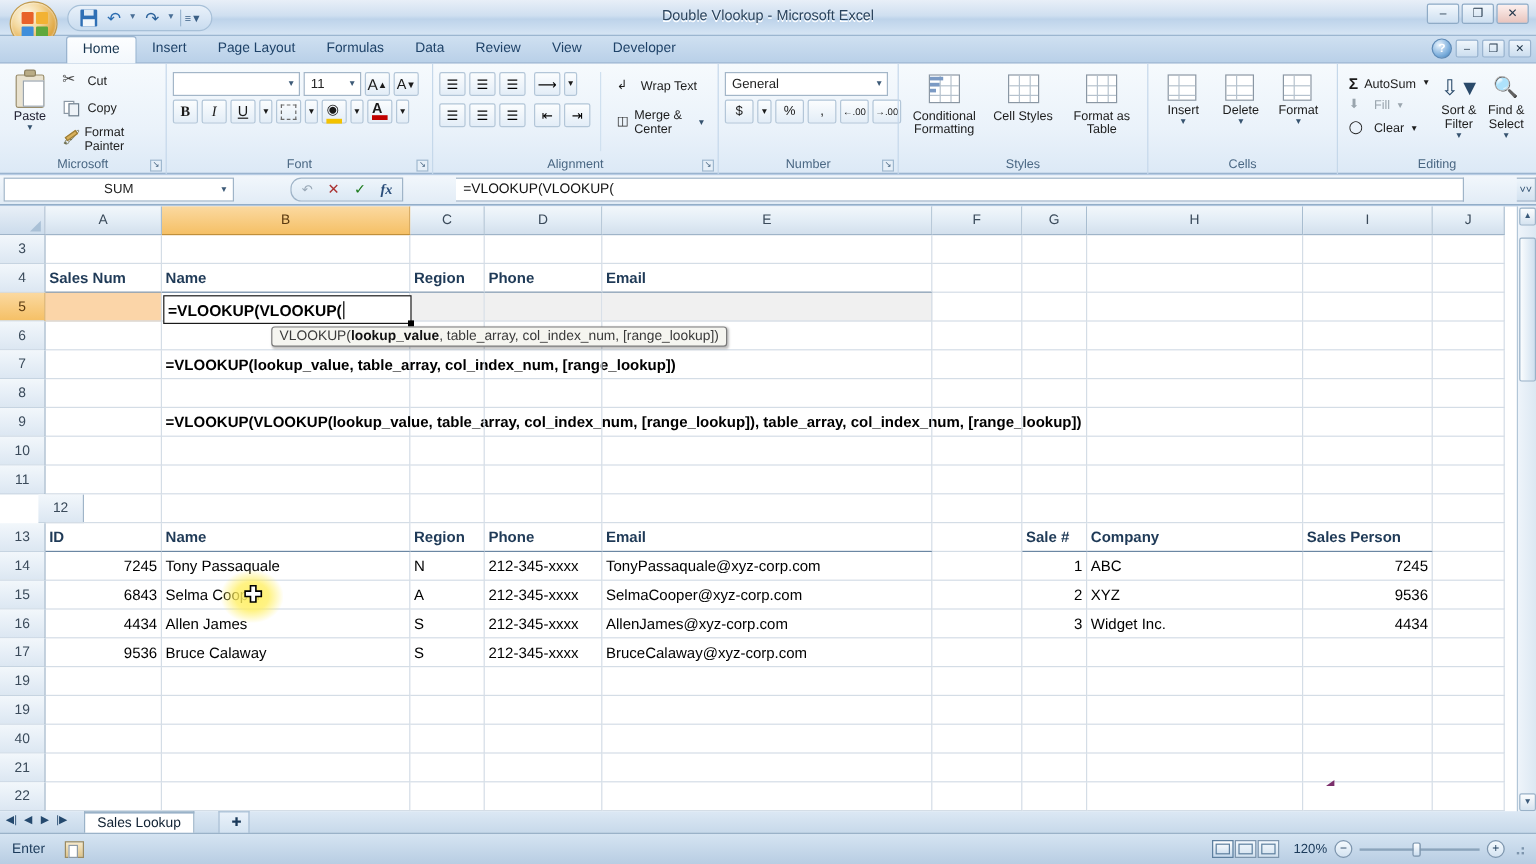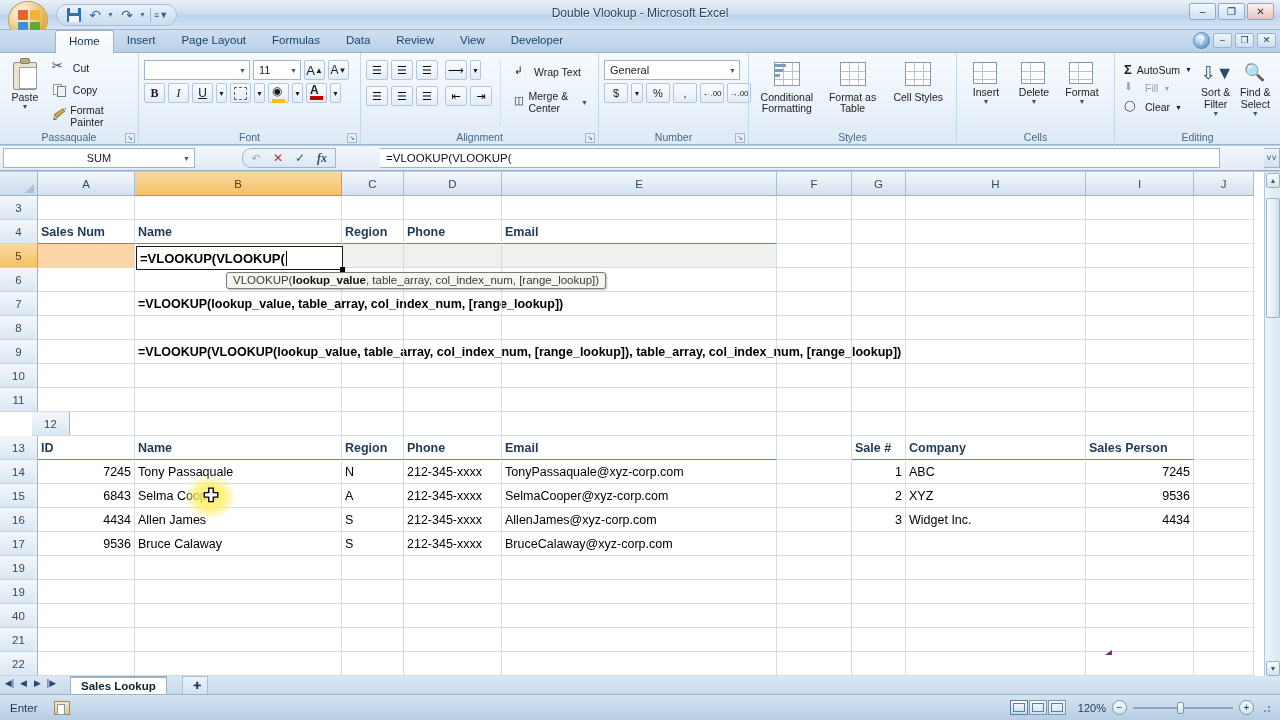--- a/index.html
+++ b/index.html
@@ -303,21 +303,21 @@
   
   .sheetbar { position:absolute; left:0; bottom:26px; width:1280px; height:18px;
     background:linear-gradient(180deg,#dce8f4,#c7d9ea); }
   .navbtns{ position:absolute;left:4px;top:2px;display:flex;gap:3px;align-items:center; }
   .navbtn{ font-size:9px;color:#24496e;cursor:default;width:11px;text-align:center; }
   .stab {
     position:absolute; top:0; height:18px; padding:2px 10px 0 10px;
     font-size:11.5px; color:#1b3a5a; cursor:default;
   }
   .stab.active{ background:#fff; border:1px solid #9ab2c8;border-top:2px solid #9ab2c8; border-bottom:none;
-    font-weight:bold; color:#123; }
+    font-weight:normal; color:#123; }
   .stab.newsheet{ left:182px; width:26px; background:linear-gradient(180deg,#eaf2fa,#d4e3f1);
     border:1px solid #a9bfd4;border-bottom:none; }
 
   
   .status {
     position:absolute; left:0; bottom:0; width:1280px; height:26px;
     background:linear-gradient(180deg,#d5e4f2,#b8cde3);
     border-top:1px solid #9ab2c8; display:flex; align-items:center;
   }
   .status .mode{ margin-left:10px; font-size:11.5px; color:#1b3a5a; }
@@ -428,21 +428,21 @@
             <span>Copy</span>
           </div>
           <div class="clip-item">
             <span class="ic16 brushic">
                 <i class="b1"></i>
               </span>
             <span>Format Painter</span>
           </div>
         </div>
       </div>
-      <div class="gtitle">Passaquale</div>
+      <div class="gtitle">Microsoft</div>
       <div class="dlg">↘</div>
     </div>
 
     <div class="grp" style="width:222px">
       <div class="gbody" style="flex-direction:column;padding-top:4px">
         <div class="row">
           <div class="combo" style="width:106px">
             <span class="cv"></span>
             <span class="ca">▼</span>
           </div>
@@ -553,30 +553,30 @@
           </div>
           <div class="bl">Conditional Formatting</div>
         </div>
         <div class="bigbtn">
           <div class="bi">
             <div class="grid-ic">
                 <div class="grid-v"></div>
                 <div class="grid-v2"></div>
               </div>
           </div>
-          <div class="bl">Format as Table</div>
+          <div class="bl">Cell Styles</div>
         </div>
         <div class="bigbtn">
           <div class="bi">
             <div class="grid-ic">
                 <div class="grid-v"></div>
                 <div class="grid-v2"></div>
               </div>
           </div>
-          <div class="bl">Cell Styles</div>
+          <div class="bl">Format as Table</div>
         </div>
       </div>
       <div class="gtitle">Styles</div>
     </div>
 
     <div class="grp" style="width:158px">
       <div class="gbody" style="padding-top:2px">
         <div class="cellbtn">
           <div class="bi">
               <div class="grid-ic" style="left:2px;width:24px;height:22px">

